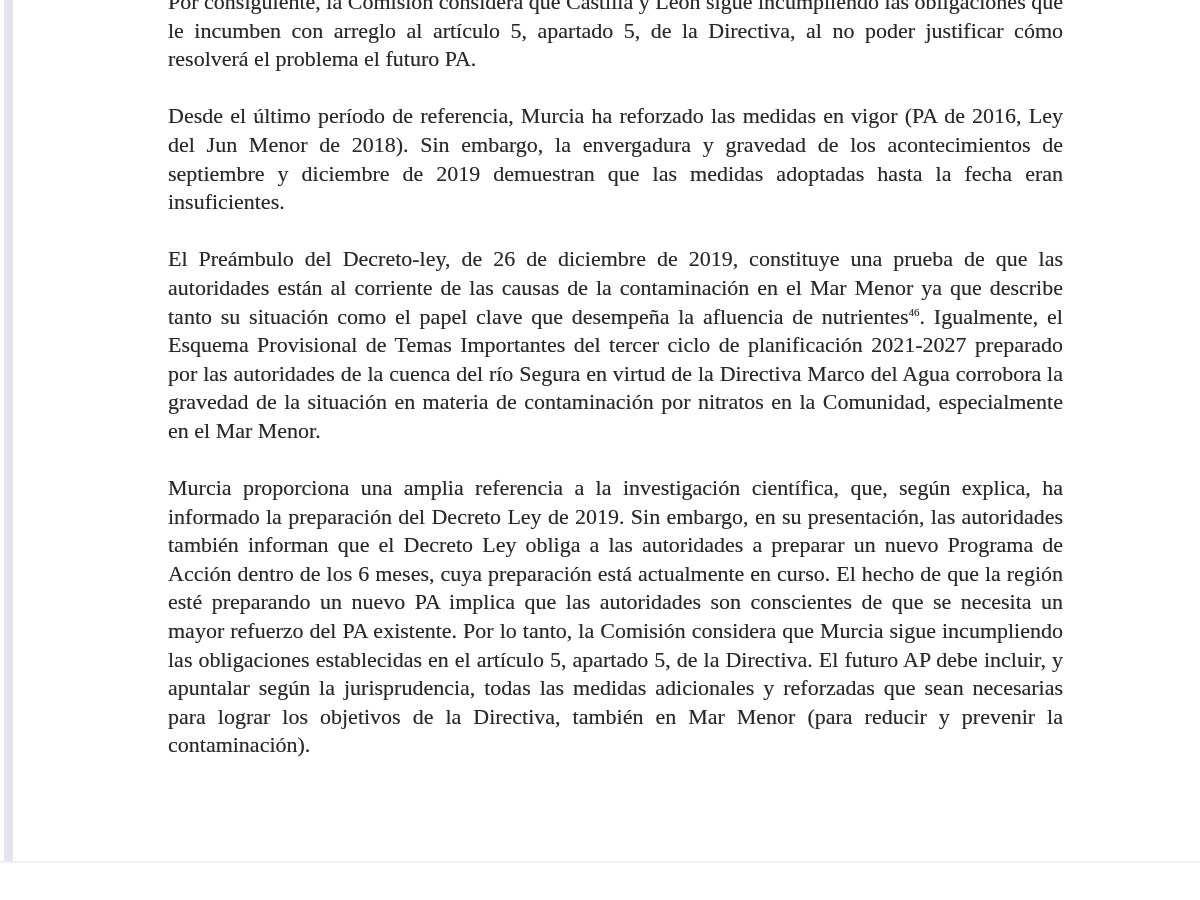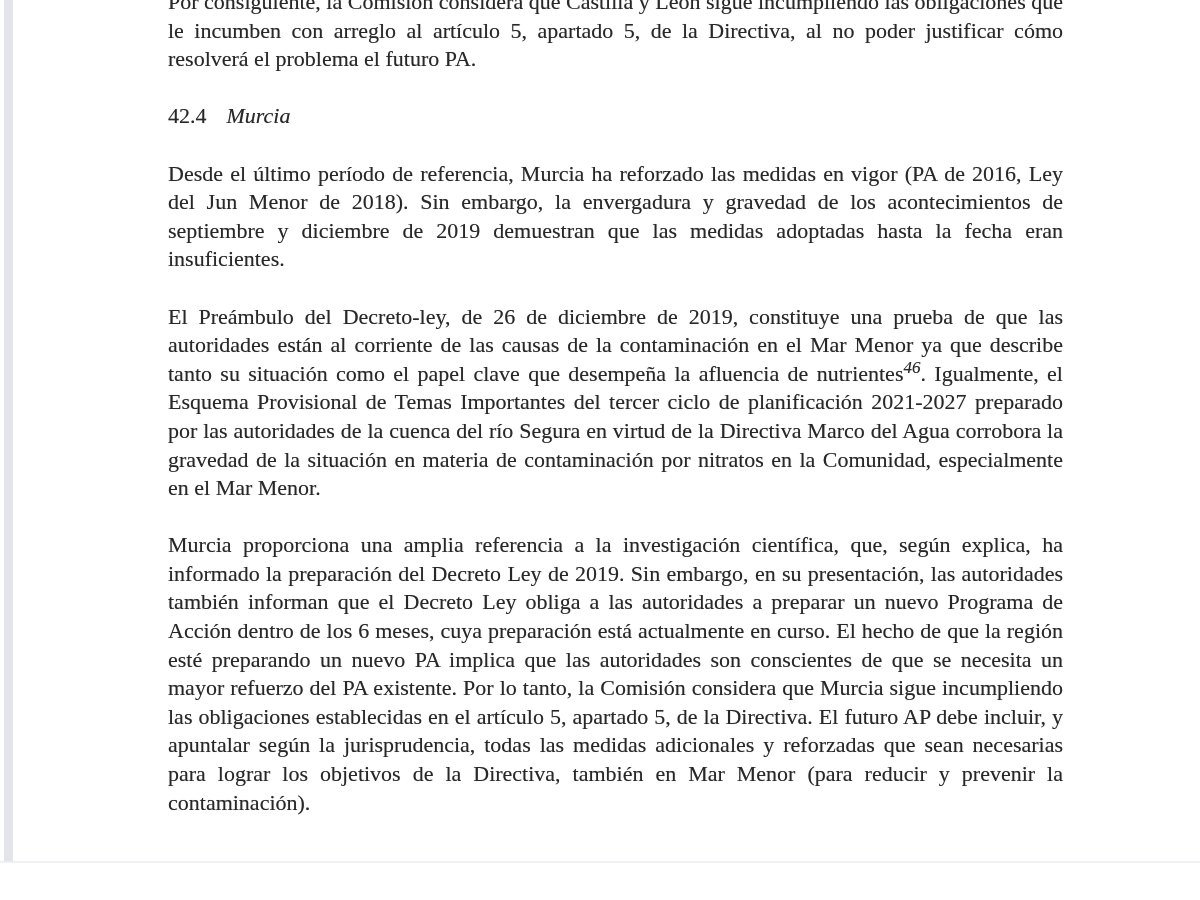--- a/index.html
+++ b/index.html
@@ -51,36 +51,34 @@
   }
   .section-number {
     display: inline-block;
     margin-right: 20px;
   }
   .section-title {
     font-style: italic;
   }
   .footnote-ref {
     vertical-align: super;
-    font-size: 17px;
+    font-size: 11px;
     line-height: 0;
-    font-style: italic;
   }
 </style>
 </head>
 <body>
 
 <div class="scan-edge-left"></div>
 <div class="scan-edge-bottom"></div>
 
 <div class="page-text">
 
   <p>Por consiguiente, la Comisión considera que Castilla y León sigue incumpliendo las obligaciones que le incumben con arreglo al artículo 5, apartado 5, de la Directiva, al no poder justificar cómo resolverá el problema el futuro PA.</p>
 
-  <p class="section-heading"><span class="section-number">42.4</span><span class="section-title">Murcia</span></p>
 
   <p>Desde el último período de referencia, Murcia ha reforzado las medidas en vigor (PA de 2016, Ley del Jun Menor de 2018). Sin embargo, la envergadura y gravedad de los acontecimientos de septiembre y diciembre de 2019 demuestran que las medidas adoptadas hasta la fecha eran insuficientes.</p>
 
   <p><span>El Preámbulo del Decreto-ley, de 26 de diciembre de 2019, constituye una prueba de que las autoridades están al corriente de las causas de la contaminación en el Mar Menor ya que describe tanto su situación como el papel clave que desempeña la afluencia de nutrientes</span><span class="footnote-ref">46</span><span>. Igualmente, el Esquema Provisional de Temas Importantes del tercer ciclo de planificación 2021-2027 preparado por las autoridades de la cuenca del río Segura en virtud de la Directiva Marco del Agua corrobora la gravedad de la situación en materia de contaminación por nitratos en la Comunidad, especialmente en el Mar Menor.</span></p>
 
   <p>Murcia proporciona una amplia referencia a la investigación científica, que, según explica, ha informado la preparación del Decreto Ley de 2019. Sin embargo, en su presentación, las autoridades también informan que el Decreto Ley obliga a las autoridades a preparar un nuevo Programa de Acción dentro de los 6 meses, cuya preparación está actualmente en curso. El hecho de que la región esté preparando un nuevo PA implica que las autoridades son conscientes de que se necesita un mayor refuerzo del PA existente. Por lo tanto, la Comisión considera que Murcia sigue incumpliendo las obligaciones establecidas en el artículo 5, apartado 5, de la Directiva. El futuro AP debe incluir, y apuntalar según la jurisprudencia, todas las medidas adicionales y reforzadas que sean necesarias para lograr los objetivos de la Directiva, también en Mar Menor (para reducir y prevenir la contaminación).</p>
 
 </div>
 
 </body></html>

